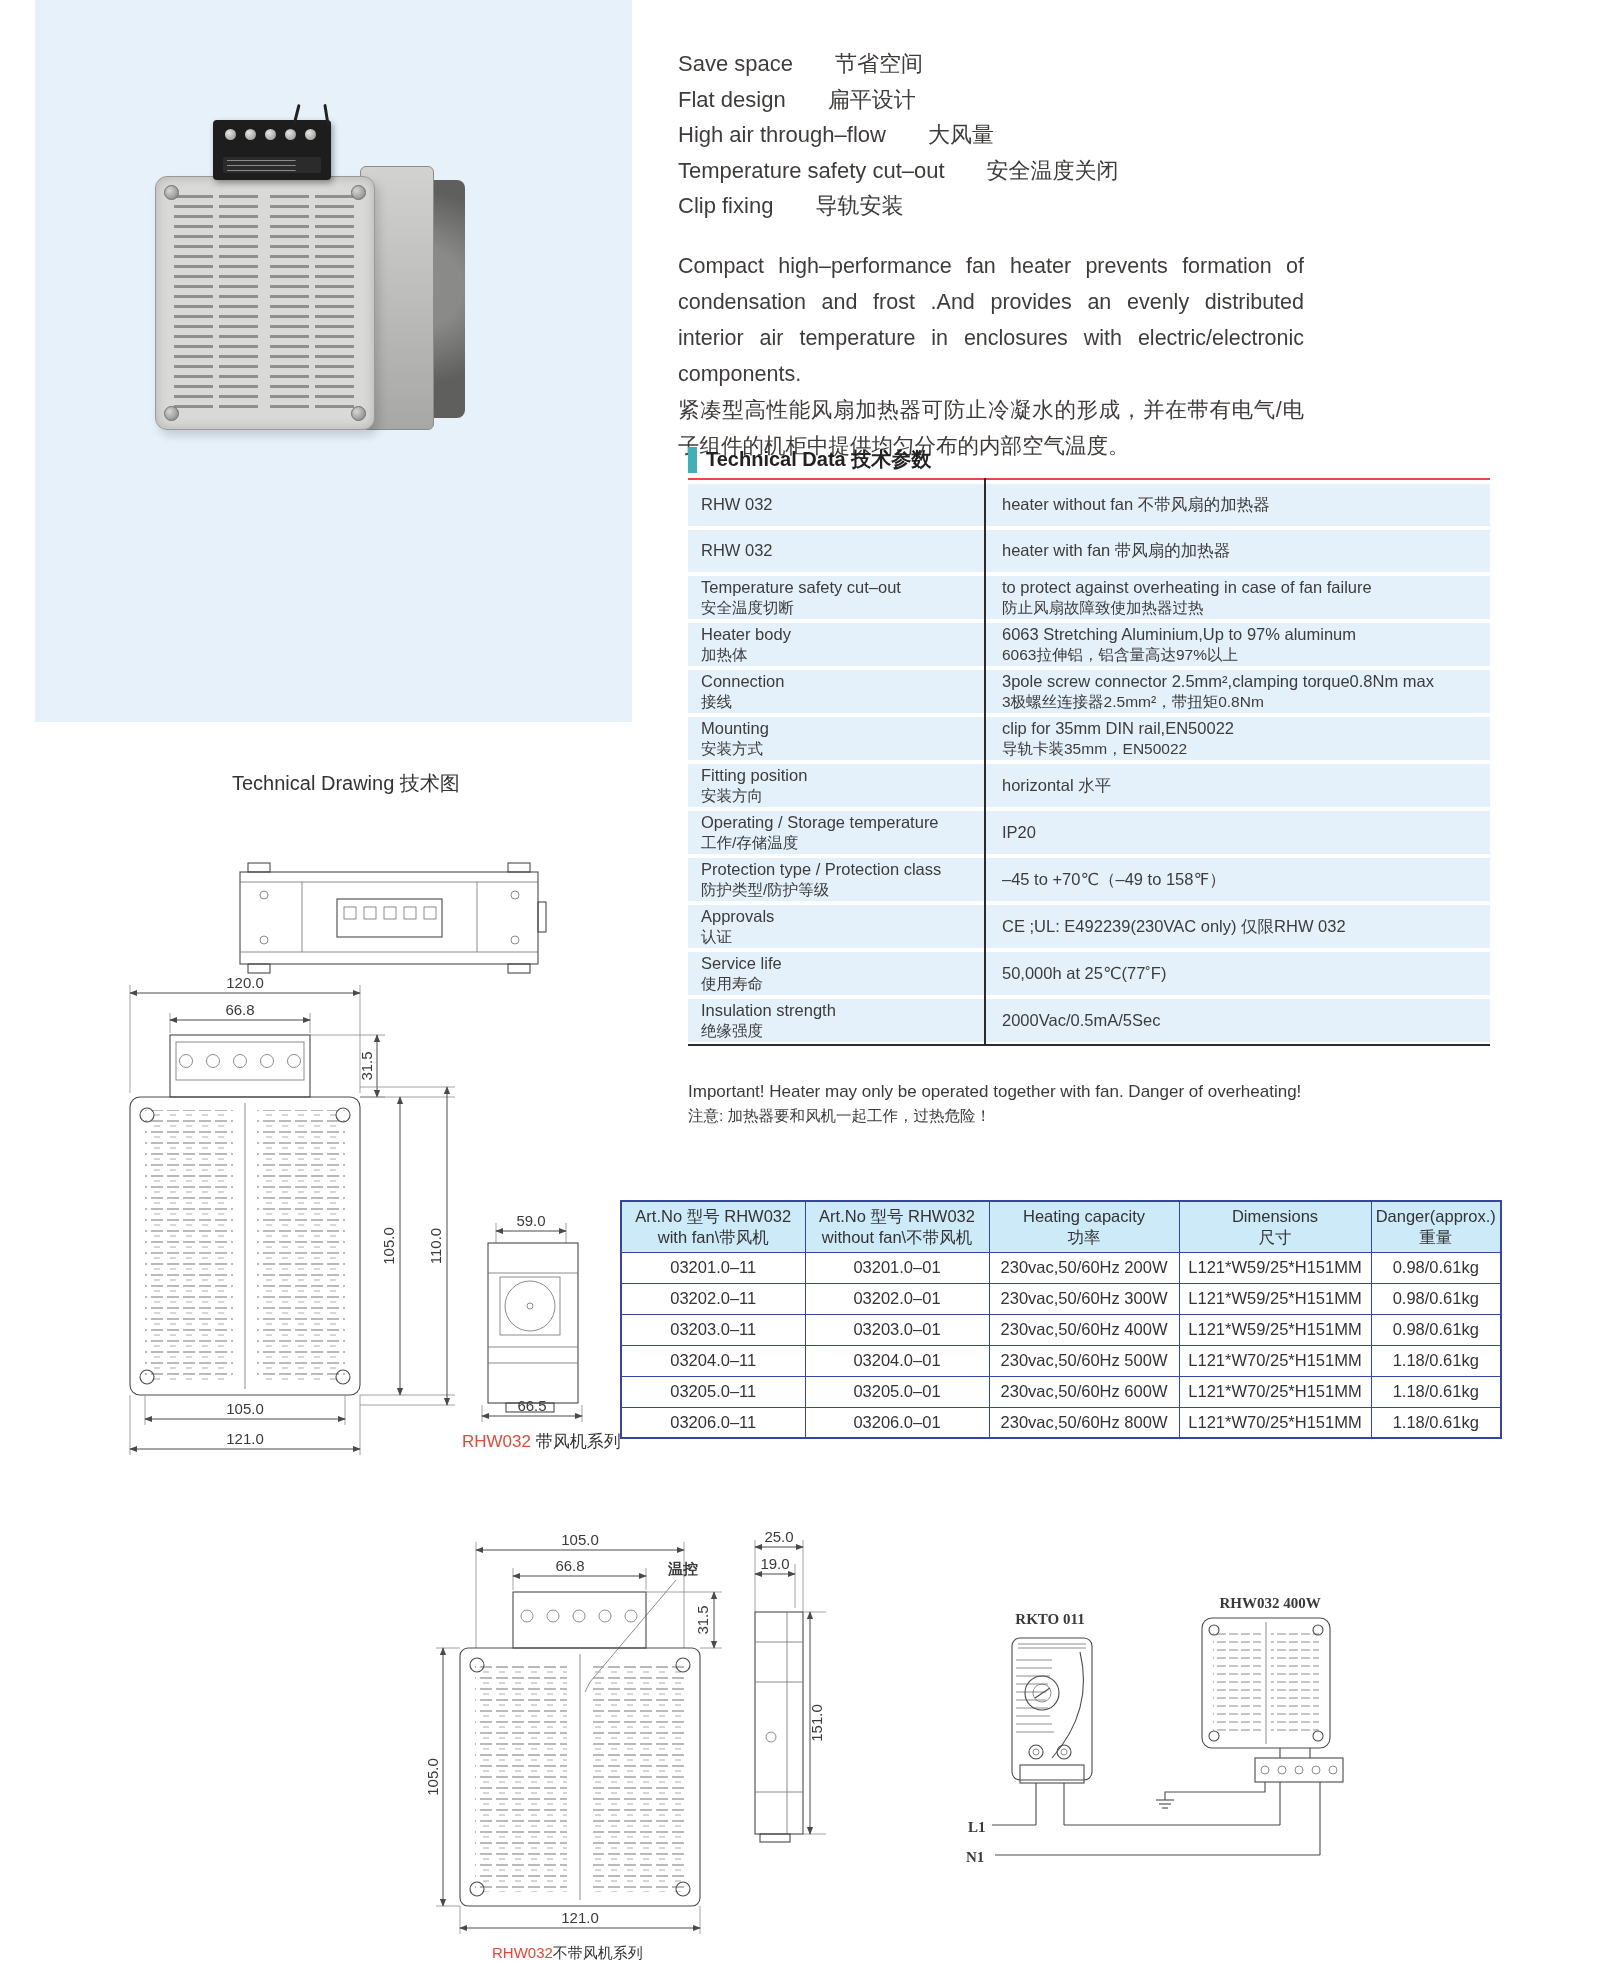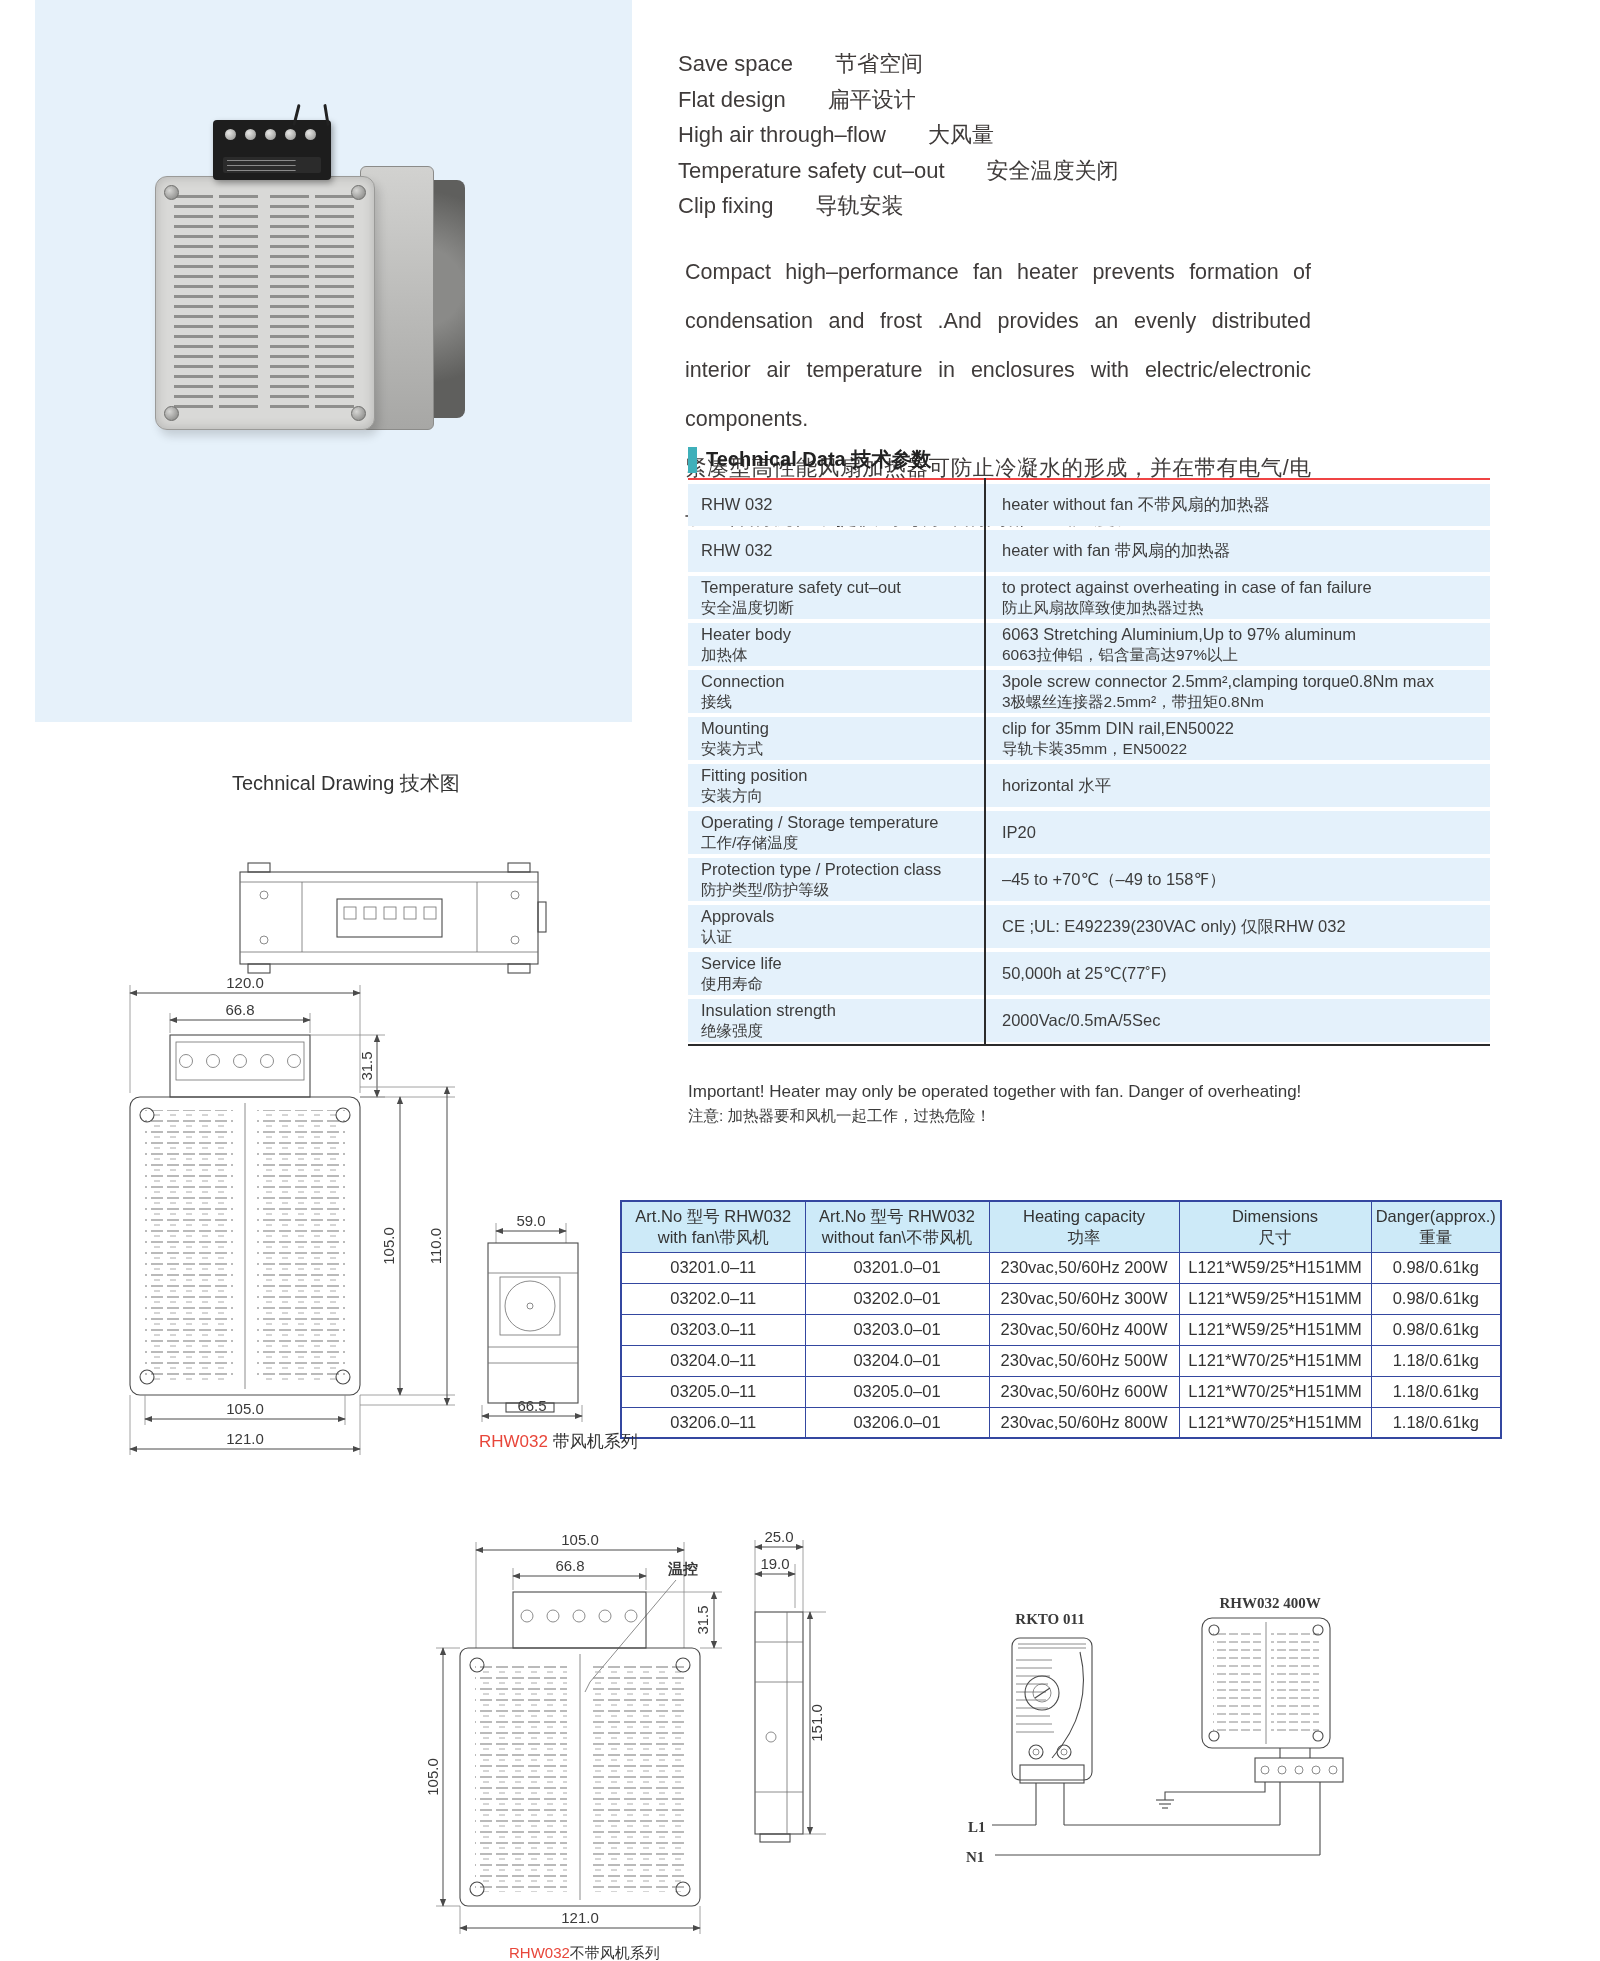--- a/index.html
+++ b/index.html
@@ -30,21 +30,21 @@
            background-image:repeating-linear-gradient(180deg,#8a8a8a 0 1px,rgba(0,0,0,0) 1px 5px);background-size:70% 100%;background-repeat:no-repeat;background-position:4px 3px;}
   .wire{position:absolute;width:3px;height:22px;background:#222;border-radius:2px;top:-16px;}
   .wire.w1{left:82px;transform:rotate(14deg);} .wire.w2{left:112px;transform:rotate(-9deg);}
 
   
   .features{position:absolute;left:678px;top:46px;list-style:none;margin:0;padding:0;font-size:22px;color:#3f3b3a;}
   .features li{height:35.5px;line-height:35.5px;white-space:nowrap;}
   .features .zh{margin-left:42px;}
 
   
-  .desc{position:absolute;left:678px;top:248px;width:626px;font-size:21.5px;line-height:49px;color:#3f3b3a;margin-left:7px;}
+  .desc{position:absolute;left:678px;top:248px;width:626px;font-size:21.5px;line-height:36px;color:#3f3b3a;}
   .desc p{margin:0;text-align:justify;}
 
   
   .td-header{position:absolute;left:688px;top:446px;width:802px;border-bottom:2px solid #ef4444;padding-bottom:5px;display:flex;align-items:center;}
   .td-accent{display:inline-block;width:9px;height:26px;margin-right:9px;}
   .td-title{font-size:20px;font-weight:bold;color:#222;margin:0;}
   .td-table{position:absolute;left:688px;top:478px;width:802px;padding-top:6px;border-bottom:2px solid #2b2b2b;padding-bottom:2px;}
   .td-vline{position:absolute;left:296px;top:0;bottom:0;width:2px;background:#2b2b2b;}
   .td-row{display:flex;margin-bottom:4px;min-height:42px;border-radius:10px;}
   .td-l,.td-r{background:#e4f1fb;display:flex;flex-direction:column;justify-content:center;box-sizing:border-box;}
@@ -72,21 +72,21 @@
   
   .tdraw-heading{position:absolute;left:232px;top:770px;font-size:20px;font-weight:500;color:#333;}
   svg{position:absolute;overflow:visible;}
   svg text{font-family:"Liberation Sans","DejaVu Sans",sans-serif;font-size:15px;fill:#3a3a3a;}
   svg text.serif{font-family:"Liberation Serif","DejaVu Serif",serif;font-weight:bold;}
   .ln{stroke:#4a4a4a;stroke-width:1.1;fill:none;}
   .thin{stroke:#6f6f6f;stroke-width:0.8;fill:none;}
   .dim{stroke:#4a4a4a;stroke-width:1;fill:none;}
   .ext{stroke:#8a8a8a;stroke-width:0.8;fill:none;}
   .caption{position:absolute;font-size:16px;color:#333;white-space:nowrap;}
-  .caption .model{font-weight:normal;margin-left:17px;}
+  .caption .model{font-weight:normal;}
 </style>
 </head>
 <body>
 
 <div class="page">
 
   <div class="photo-panel">
     <div class="product">
       <div class="fan-back"></div>
       <div class="fan-frame"></div>

